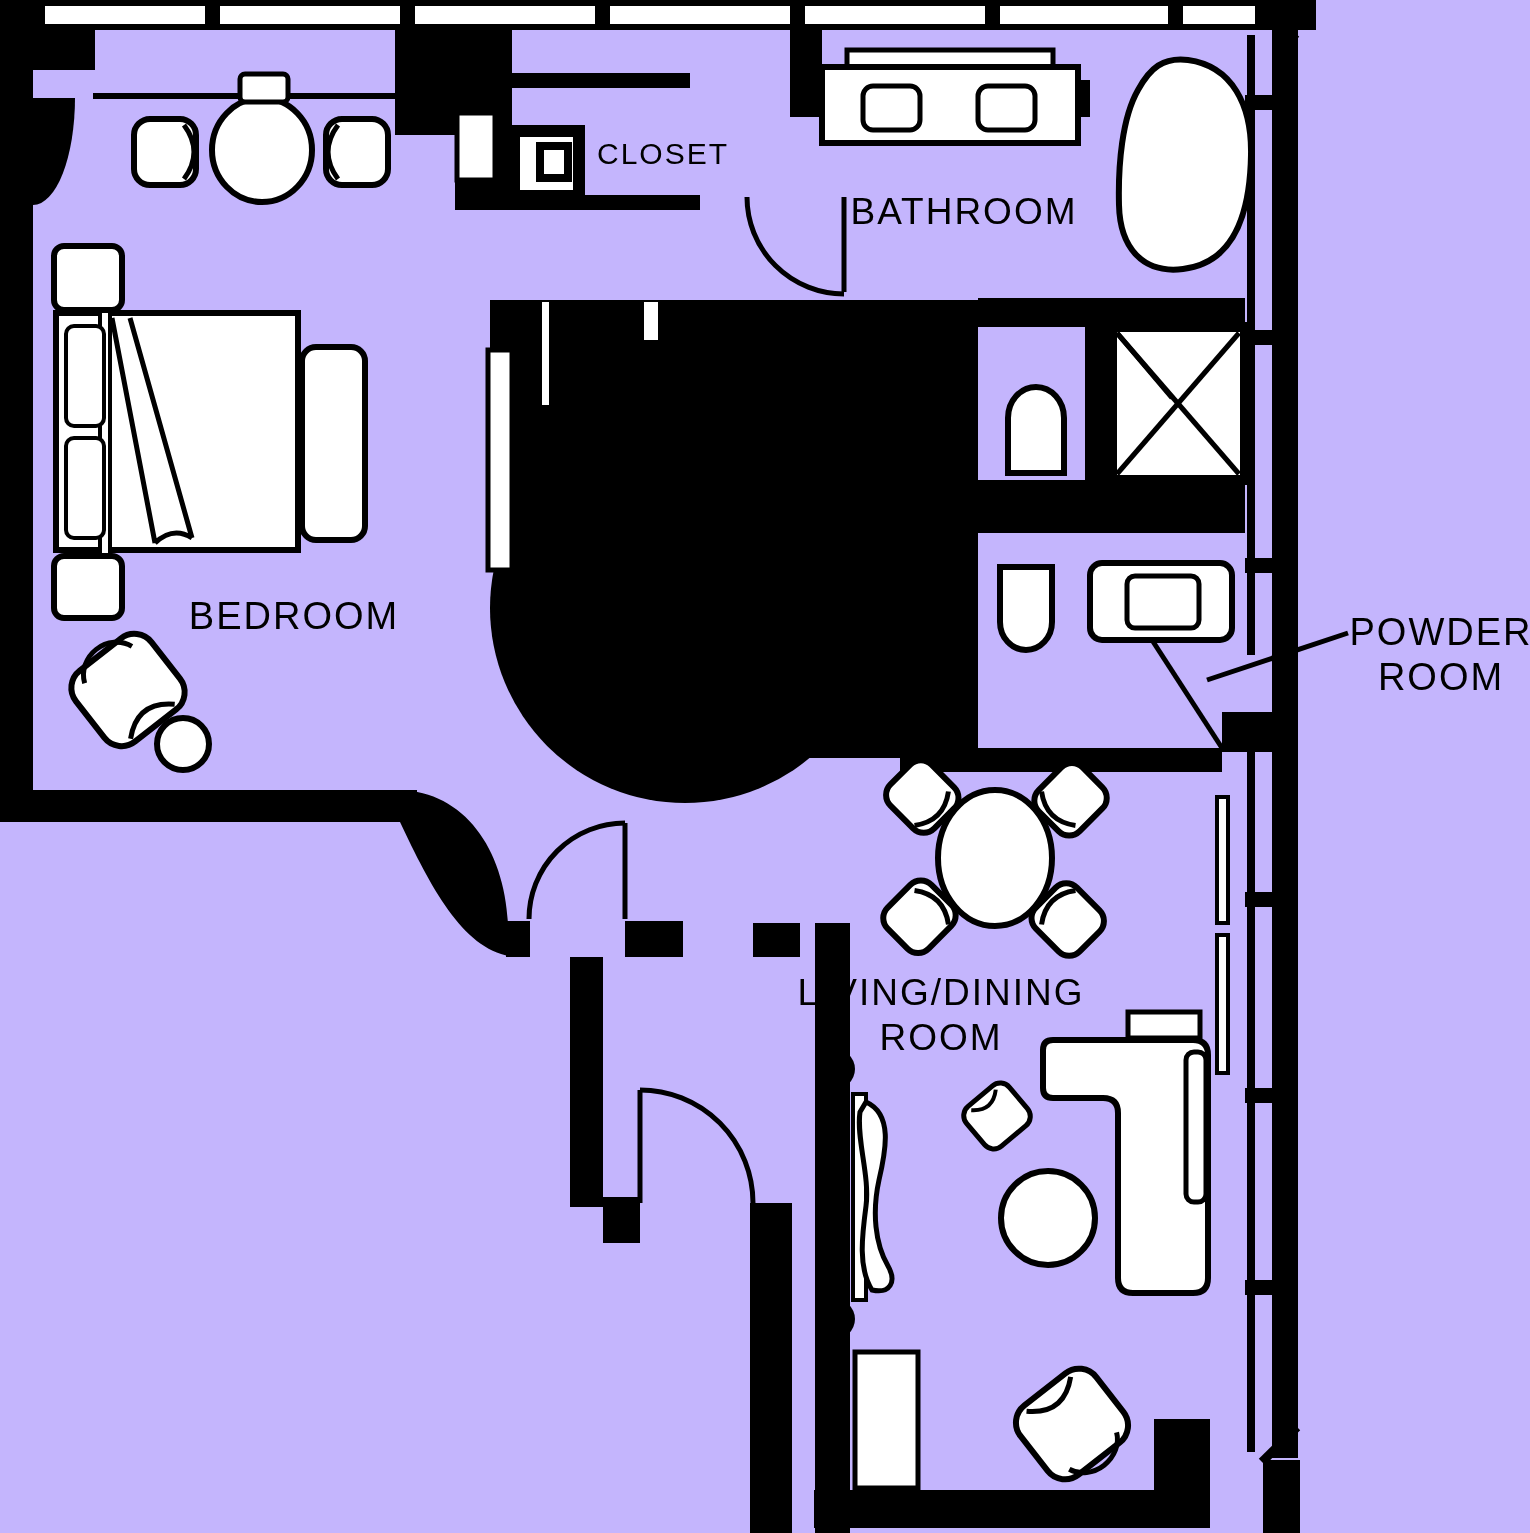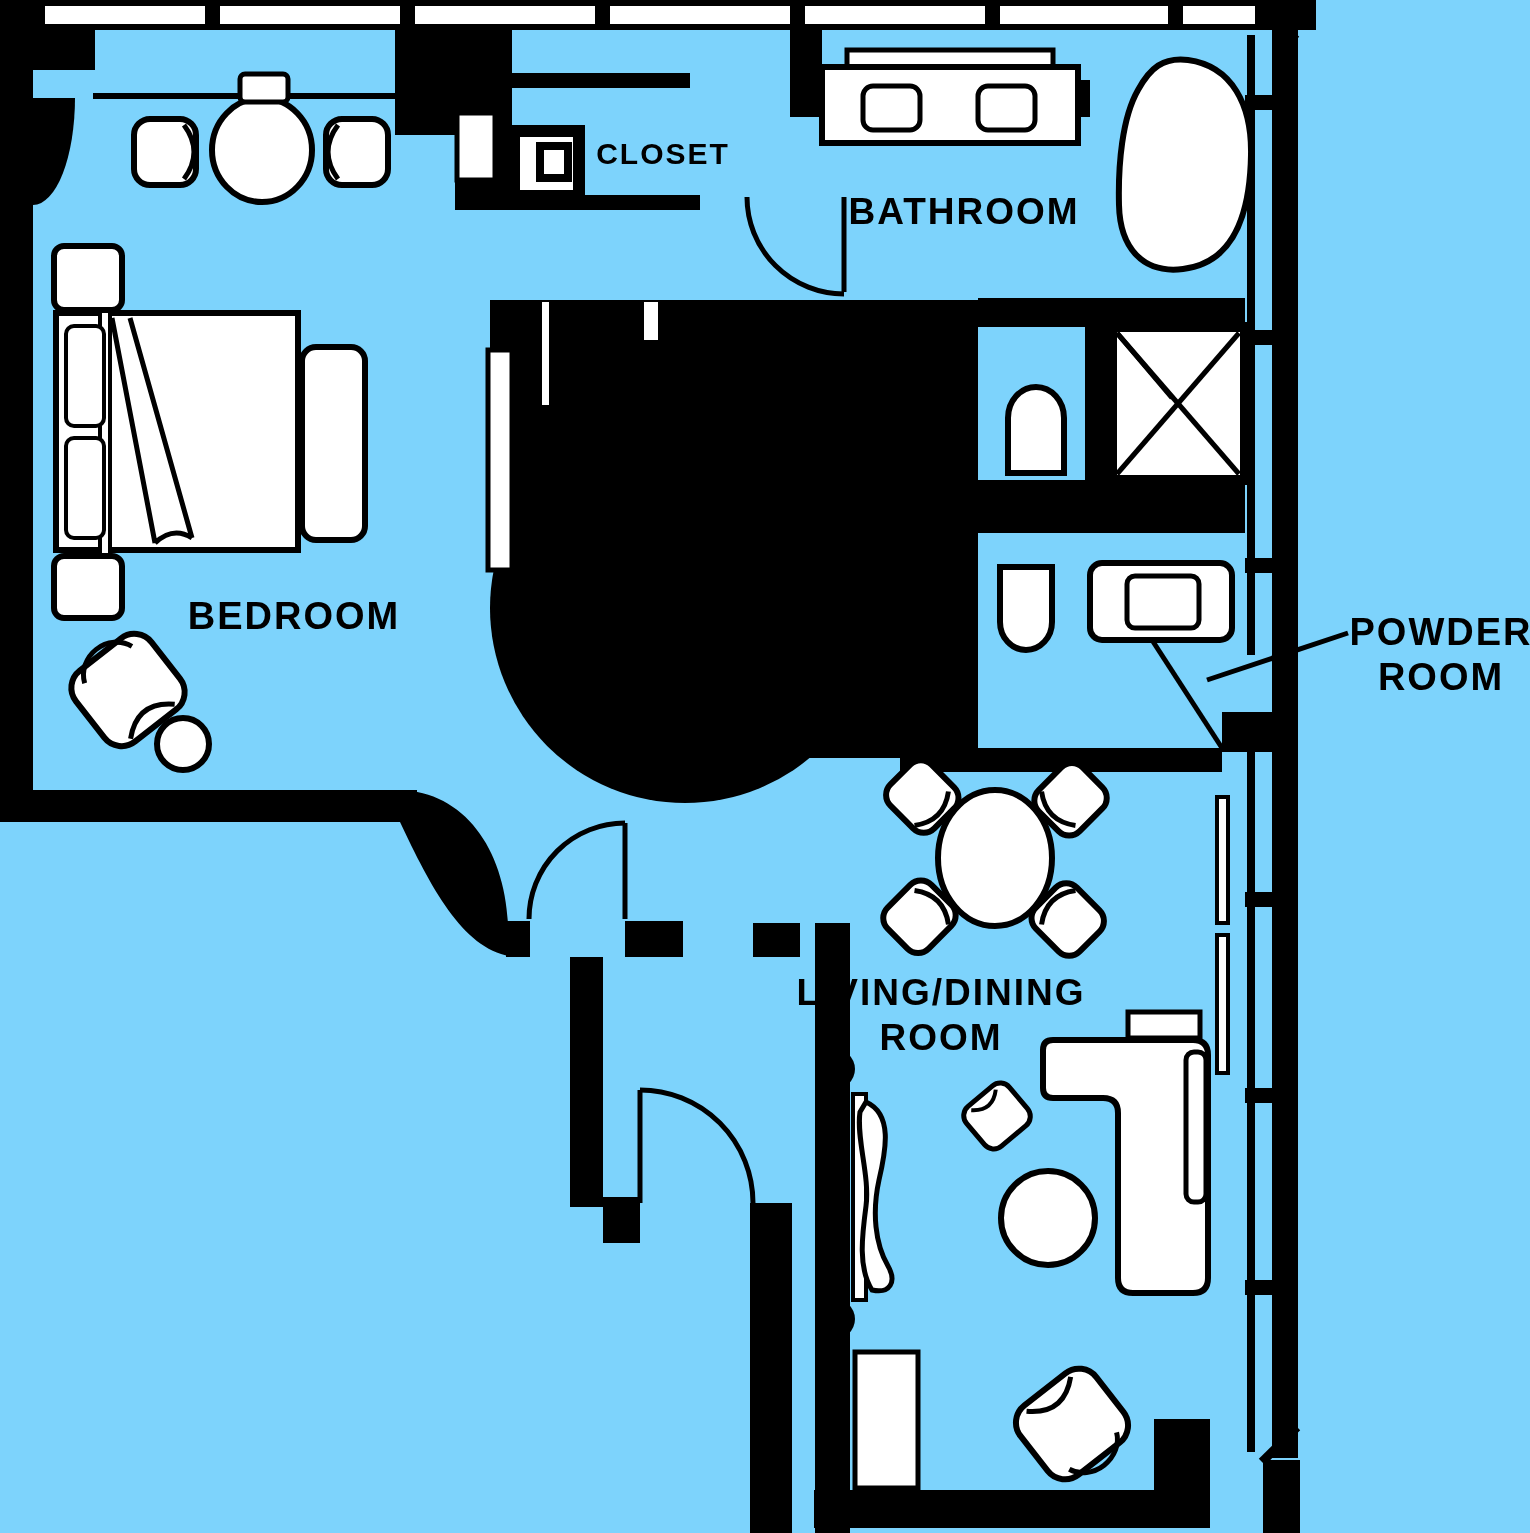--- a/index.html
+++ b/index.html
@@ -1,16 +1,16 @@
 <!DOCTYPE html>
 <html><head>
 <meta charset="utf-8">
 <style>
   html,body{margin:0;padding:0;background:#fff;}
-  .stage{width:1530px;height:1533px;position:relative;background:#7dd3fc;overflow:hidden;font-weight:bold;}
+  .stage{width:1530px;height:1533px;position:relative;background:#c4b5fd;overflow:hidden;}
   svg{display:block;}
   text{font-family:"Liberation Sans","DejaVu Sans",sans-serif;fill:#000;}
   .lbl{letter-spacing:2px;}
 </style>
 </head>
 <body>
 
 <div class="stage">
 <svg width="1530" height="1533" viewBox="0 0 1530 1533">
 

